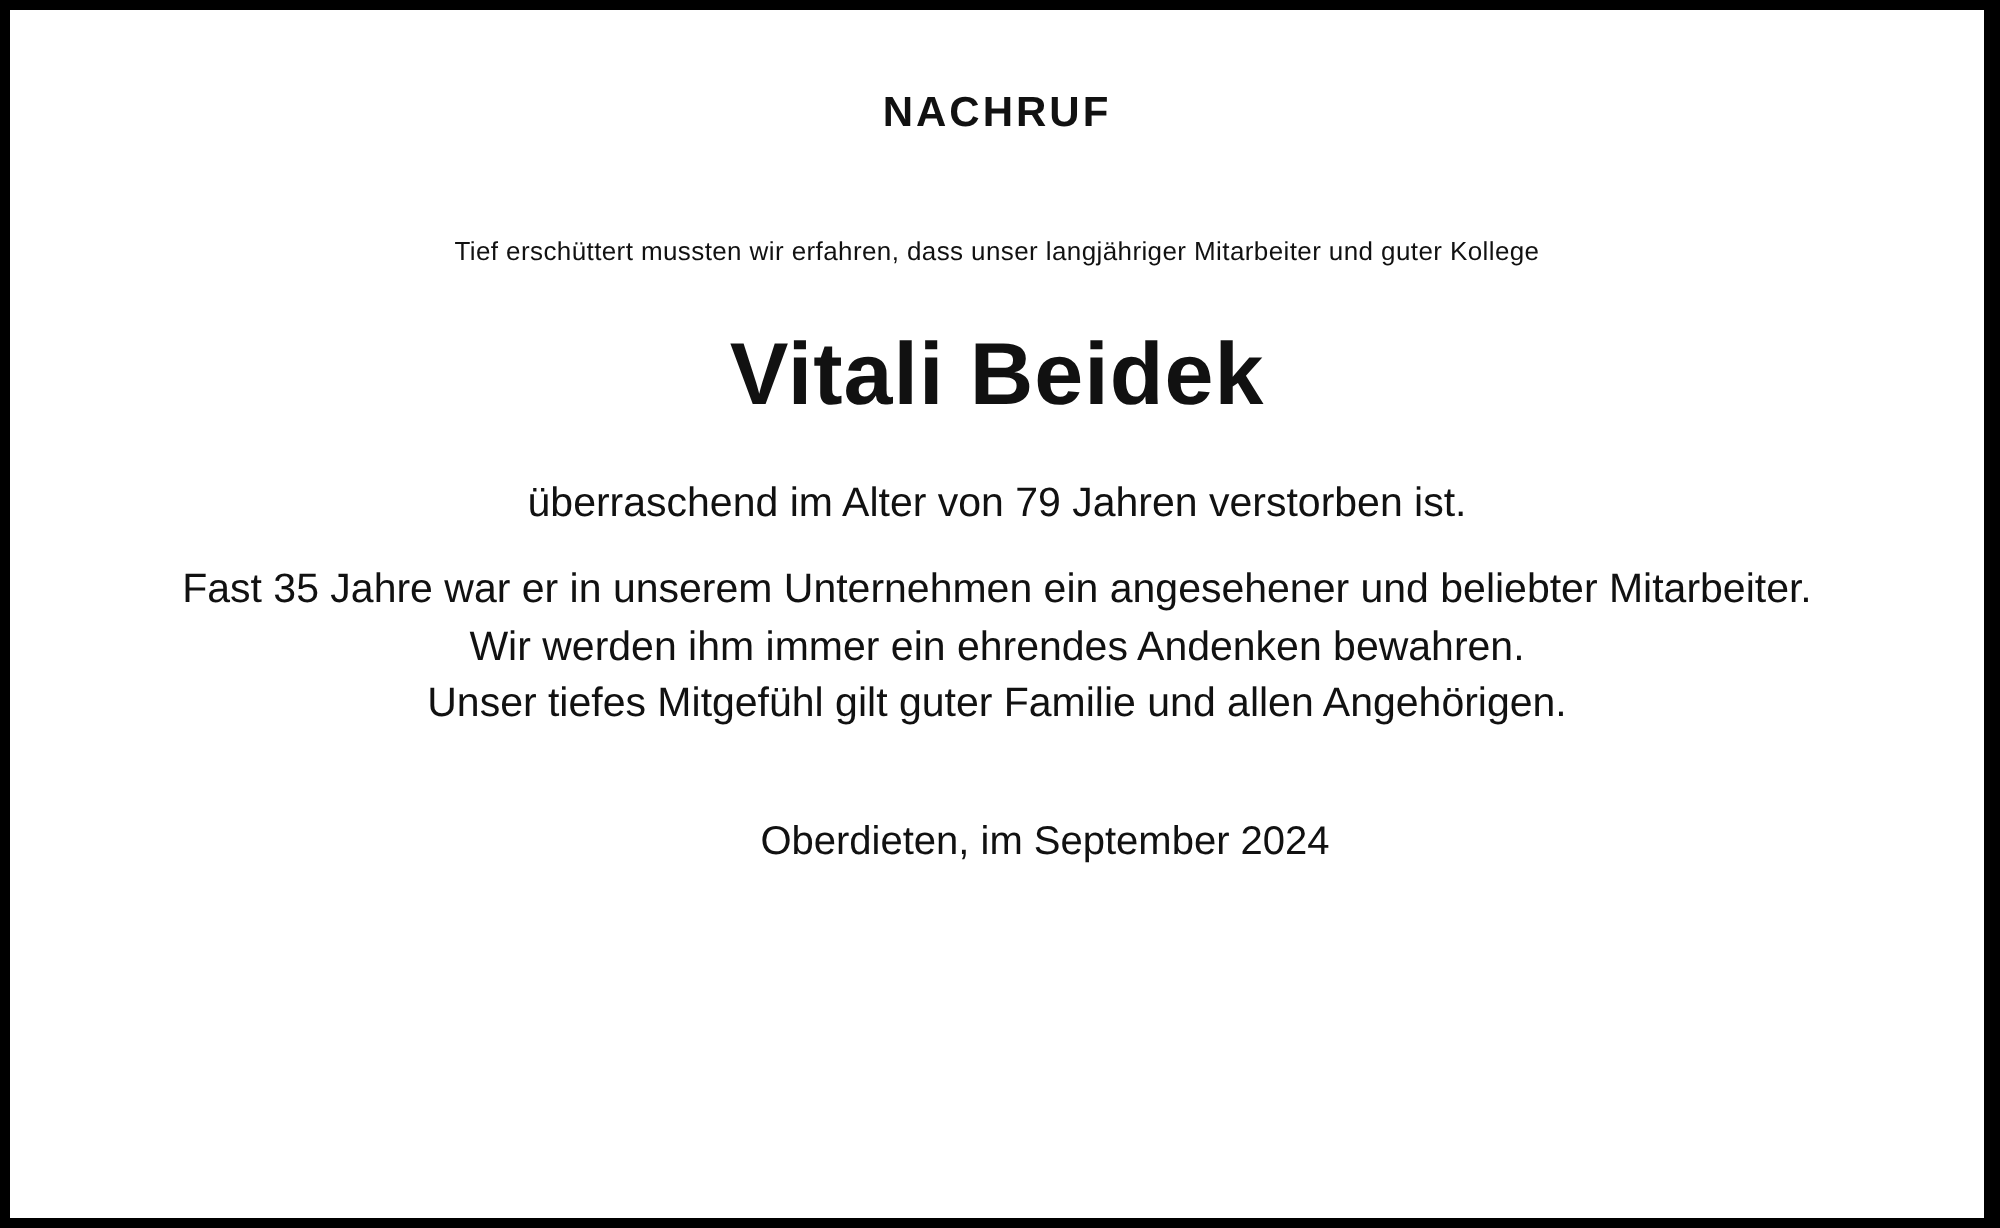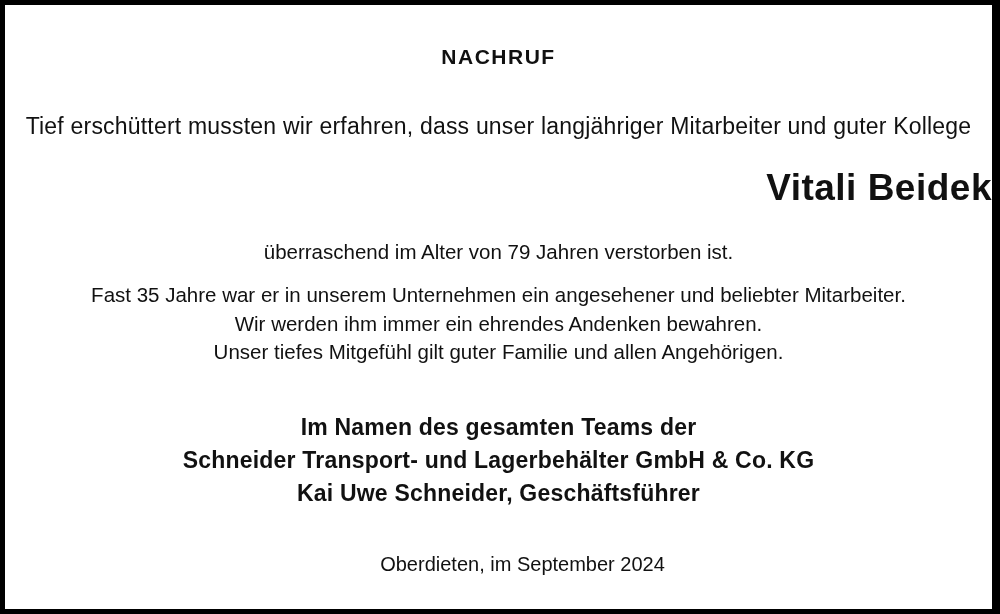--- a/index.html
+++ b/index.html
@@ -22,32 +22,31 @@
   }
   .header-title {
     margin-top: 39px;
     font-size: 21px;
     font-weight: 700;
     letter-spacing: 1.5px;
     line-height: 26px;
   }
   .intro-line {
     margin-top: 43px;
-    font-size: 23px;
+    font-size: 13px;
     font-weight: 300;
     line-height: 26px;
     letter-spacing: 0.2px;
   }
   .deceased-name {
     margin-top: 23px;
-    font-size: 37px;
+    font-size: 44px;
     font-weight: 700;
     line-height: 52px;
     letter-spacing: 0.5px;
-    text-align: right;
   }
   .age-line {
     margin-top: 25px;
     font-size: 20.5px;
     font-weight: 300;
     line-height: 26px;
   }
   .memorial-paragraph {
     margin-top: 16px;
     font-size: 20.5px;
@@ -81,21 +80,16 @@
   <div class="deceased-name">Vitali Beidek</div>
 
   <div class="age-line">überraschend im Alter von 79 Jahren verstorben ist.</div>
 
   <div class="memorial-paragraph">
     <div>Fast 35 Jahre war er in unserem Unternehmen ein angesehener und beliebter Mitarbeiter.</div>
     <div>Wir werden ihm immer ein ehrendes Andenken bewahren.</div>
     <div>Unser tiefes Mitgefühl gilt guter Familie und allen Angehörigen.</div>
   </div>
 
-  <div class="signature-block">
-    <div>Im Namen des gesamten Teams der</div>
-    <div>Schneider Transport- und Lagerbehälter GmbH &amp; Co. KG</div>
-    <div>Kai Uwe Schneider, Geschäftsführer</div>
-  </div>
 
   <div class="date-line">Oberdieten, im September 2024</div>
 
 </div>
 
 </body></html>

